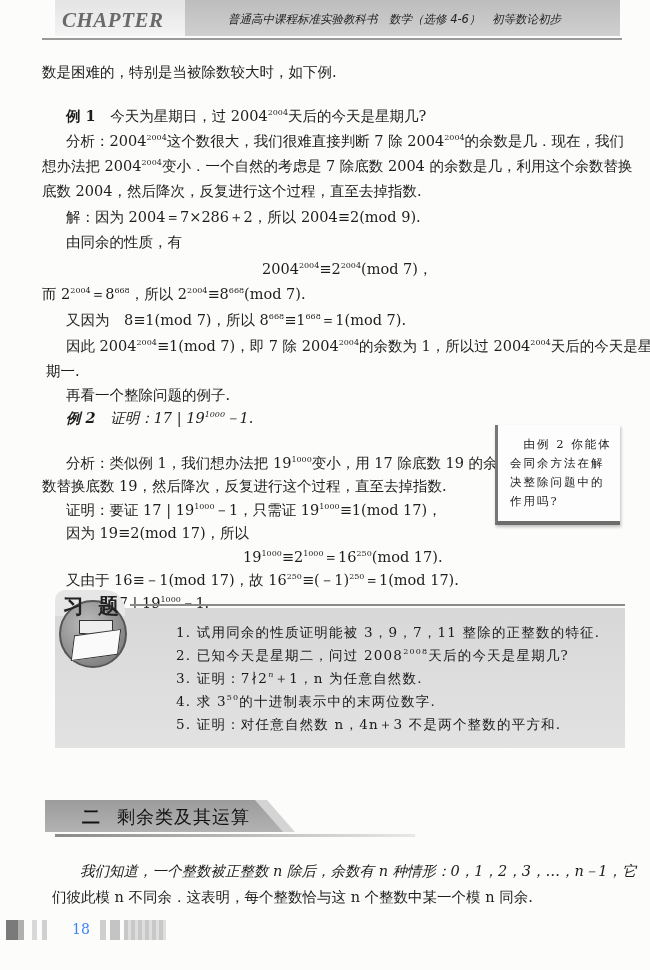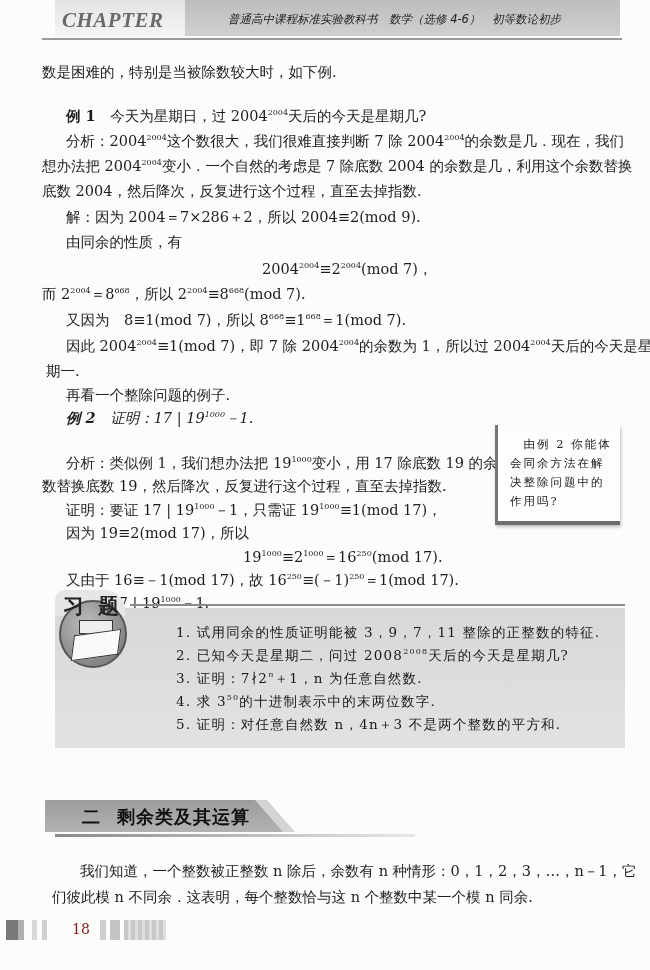--- a/index.html
+++ b/index.html
@@ -31,25 +31,25 @@
   .ex-badge-text { position: absolute; left: 8px; top: 2px; font-family: "DejaVu Sans", sans-serif; font-weight: bold; font-size: 21px; color: #222; letter-spacing: 14px; }
   .ex-book { position: absolute; left: 18px; top: 42px; width: 46px; height: 26px; background: #fafafa; border: 1.5px solid #333; transform: skewX(-15deg) rotate(-8deg); }
   .ex-box-icon { position: absolute; left: 24px; top: 30px; width: 34px; height: 14px; background: #eee; border: 1.5px solid #333; }
   .ex-item { position: absolute; left: 132px; font-size: 13.5px; line-height: 20px; letter-spacing: 1.2px; white-space: nowrap; color: #1a1a1a; margin-left: 44px; }
 
   
   .sec { position: absolute; left: 45px; top: 800px; width: 240px; height: 32px; background: linear-gradient(180deg,#9c9c9c,#b2b2b2); clip-path: polygon(0 0, 88% 0, 100% 100%, 0 100%); }
   .sec-light { position: absolute; left: 255px; top: 800px; width: 40px; height: 32px; background: #d4d4d4; clip-path: polygon(0 0, 30% 0, 100% 100%, 70% 100%); }
   .sec-rule { position: absolute; left: 55px; top: 834px; width: 360px; height: 3px; background: linear-gradient(90deg,#8a8a8a,#e8e8e8); }
   .sec-num { position: absolute; left: 82px; top: 805px; font-family: "DejaVu Sans", sans-serif; font-weight: bold; font-size: 18px; color: #111; }
-  .sec-title { position: absolute; left: 117px; top: 805px; font-family: "DejaVu Sans", sans-serif; font-weight: bold; font-size: 18px; color: #111; letter-spacing: 1px; }
+  .sec-title { position: absolute; left: 117px; top: 805px; font-family: "DejaVu Sans", sans-serif; font-weight: normal; font-size: 18px; color: #111; letter-spacing: 1px; }
 
   
   .footer-bars { position: absolute; top: 920px; height: 20px; }
-  .page-num { position: absolute; left: 72px; top: 921px; font-size: 14px; color: #7f1d1d; }
+  .page-num { position: absolute; left: 72px; top: 921px; font-size: 14px; color: #3b82f6; }
 </style>
 </head>
 <body>
 
 <div class="header">
   <div class="header-chapter-bg"></div>
   <div class="header-band"></div>
   <div class="header-chapter">CHAPTER</div>
   <div class="header-title">普通高中课程标准实验教科书　数学（选修 4-6）　初等数论初步</div>
   <div class="header-rule"></div>
@@ -127,21 +127,21 @@
   <span>4. 求 3</span><sup>50</sup><span>的十进制表示中的末两位数字.</span>
 </div>
 <div class="ex-item" style="top:714px;">5. 证明：对任意自然数 n，4n＋3 不是两个整数的平方和.</div>
 
 <div class="sec"></div>
 <div class="sec-light"></div>
 <div class="sec-rule"></div>
 <div class="sec-num">二</div>
 <div class="sec-title">剩余类及其运算</div>
 
-<div class="line" style="left:80px;top:861px;">我们知道，一个整数被正整数 n 除后，余数有 n 种情形：0，1，2，3，…，n－1，它</div>
+<div class="line" style="left:80px;top:861px;font-style:italic;">我们知道，一个整数被正整数 n 除后，余数有 n 种情形：0，1，2，3，…，n－1，它</div>
 <div class="line" style="left:52px;top:887px;">们彼此模 n 不同余．这表明，每个整数恰与这 n 个整数中某一个模 n 同余.</div>
 
 <div class="footer-bars" style="left:6px;width:12px;background:#7a7a7a;"></div>
 <div class="footer-bars" style="left:18px;width:6px;background:#b0b0b0;"></div>
 <div class="footer-bars" style="left:32px;width:5px;background:#d8d8d8;"></div>
 <div class="footer-bars" style="left:42px;width:5px;background:#d0d0d0;"></div>
 <div class="page-num">18</div>
 <div class="footer-bars" style="left:100px;width:6px;background:#cfcfcf;"></div>
 <div class="footer-bars" style="left:110px;width:10px;background:#c4c4c4;"></div>
 <div class="footer-bars" style="left:124px;width:42px;background:repeating-linear-gradient(90deg,#c8c8c8 0 4px,#dedede 4px 7px);"></div>

